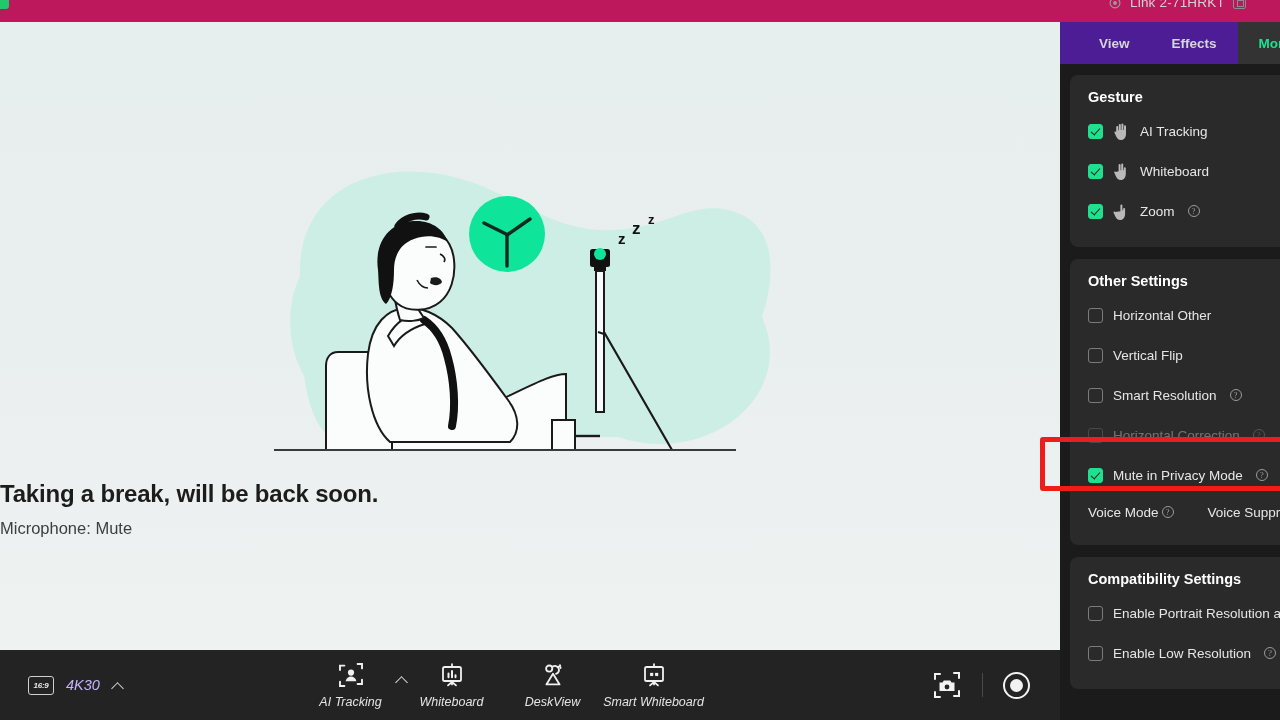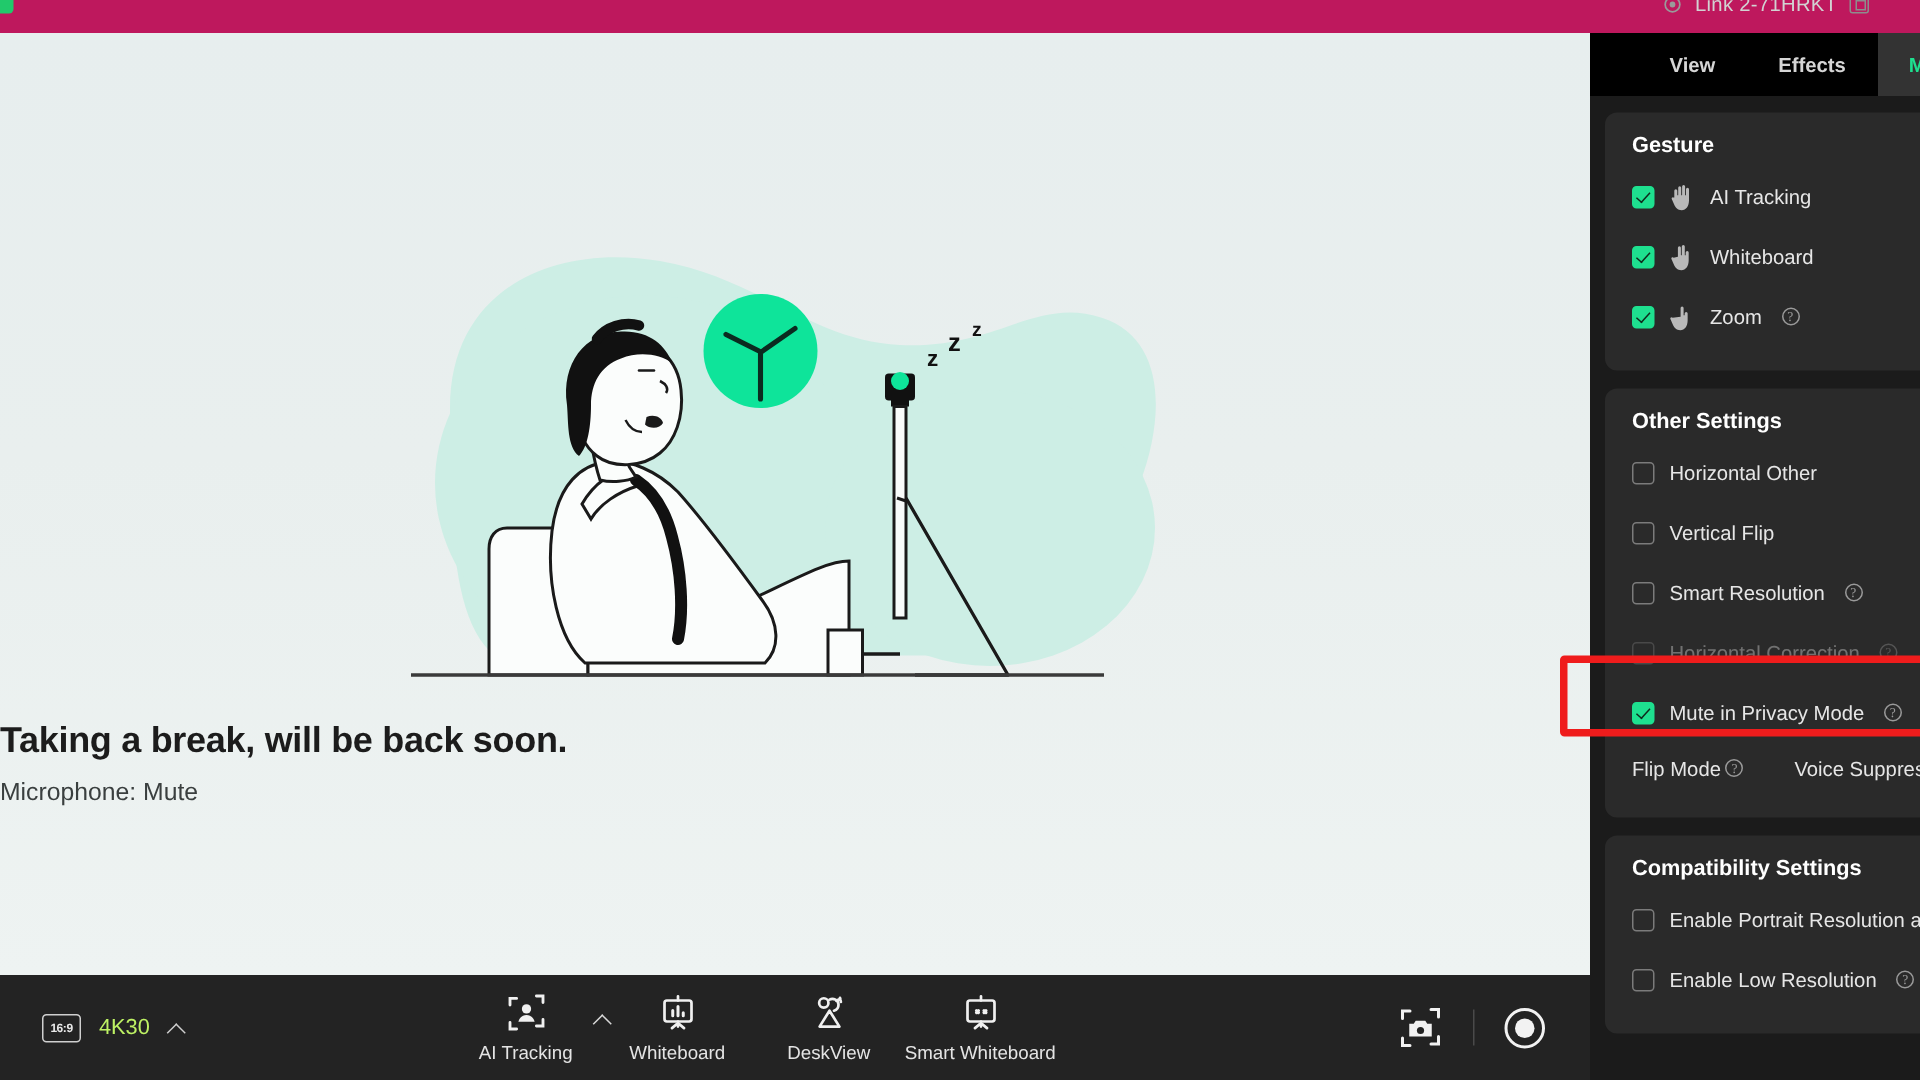--- a/index.html
+++ b/index.html
@@ -53,33 +53,33 @@
   }
   #caption-sub {
     position: absolute; left: 0; top: 497px; width: 1060px;
     text-align: left; font-size: 16.5px; color: #3a3f3f;
   }
 
   
   #toolbar {
     position: absolute; left: 0; top: 650px; width: 1060px; height: 70px;
     background: #232323;
-    display: flex; align-items: center;
+    display: flex; align-items: center; font-style: italic;
   }
   #tb-left {
     display: flex; align-items: center; gap: 12px;
     margin-left: 28px; height: 100%;
   }
   #ratio-badge {
     width: 26px; height: 19px; border: 1.6px solid #cfcfcf; border-radius: 3px;
     color: #e8e8e8; font-size: 8px; font-weight: bold;
     display: flex; align-items: center; justify-content: center;
     letter-spacing: -.3px;
   }
-  #res-label { color: #bef264; font-size: 14.5px; }
+  #res-label { color: #c4b5fd; font-size: 14.5px; }
   .chev-up {
     width: 11px; height: 11px; position: relative; display: inline-block;
   }
   .chev-up:before{
     content:""; position:absolute; left:1px; top:4px; width:8px; height:8px;
     border-left:1.5px solid #cfcfcf; border-top:1.5px solid #cfcfcf;
     transform: rotate(45deg);
   }
   #tb-center {
     position: absolute; left: 300px; top: 0; height: 70px;
@@ -114,21 +114,21 @@
   }
   #rec-btn .dot { width: 13px; height: 13px; border-radius: 50%; background: #f2f2f2; }
 
   
   #panel {
     position: absolute; left: 1060px; top: 22px; width: 220px; height: 698px;
     background: #1b1b1b;
   }
   #tabs {
     height: 42px; display: flex; 
-    background: #000000; padding-left: 32px; gap: 0px;
+    background: #4c1d95; padding-left: 18px; gap: 0px;
   }
   .tab {
     height: 42px; display: flex; align-items: center; justify-content: center;
     color: #d6d6d6; font-size: 13.5px; font-weight: bold; cursor: pointer;
     padding: 0 21px; white-space: nowrap;
   }
   .tab.active { color: #1ee08f; background: #333333; }
   #panel-body {
     height: 656px; overflow: hidden; padding-top: 11px;
   }
@@ -405,21 +405,21 @@
       </div>
 
       <div class="row">
         <span class="cb on"></span>
         <span class="row-label">Mute in Privacy Mode</span>
         <span class="qmark">?</span>
       </div>
 
       <div class="audio-row">
         <span class="audio-cell">
-          <span>Flip Mode</span>
+          <span>Voice Mode</span>
           <span class="qmark">?</span>
         </span>
         <span class="audio-cell">
           <span>Voice Suppression</span>
         </span>
       </div>
     </div>
 
     <div class="card">
       <div class="card-title">Compatibility Settings</div>

